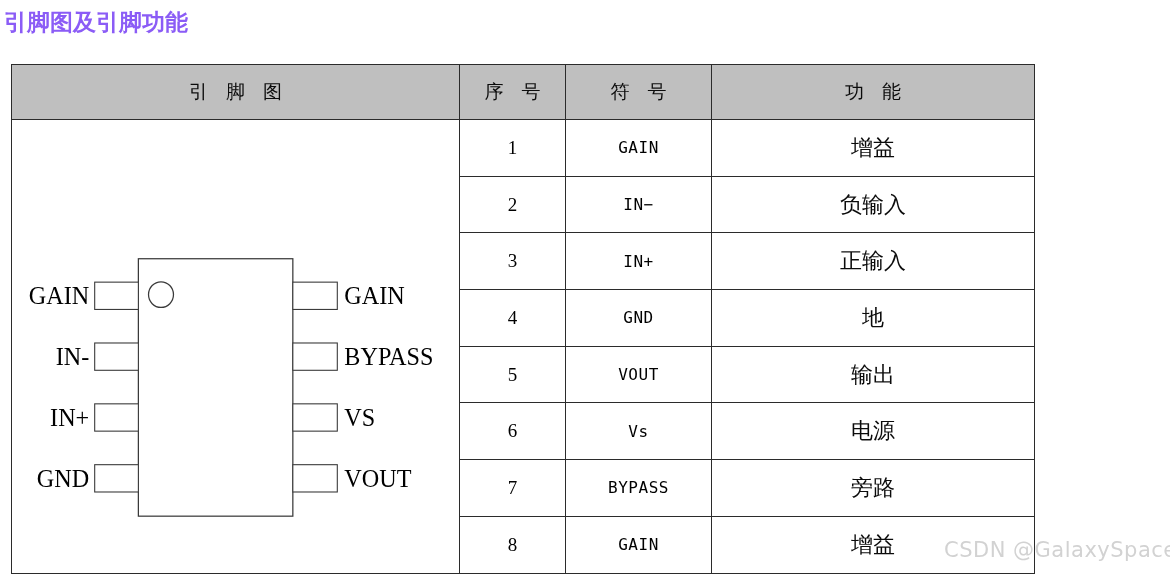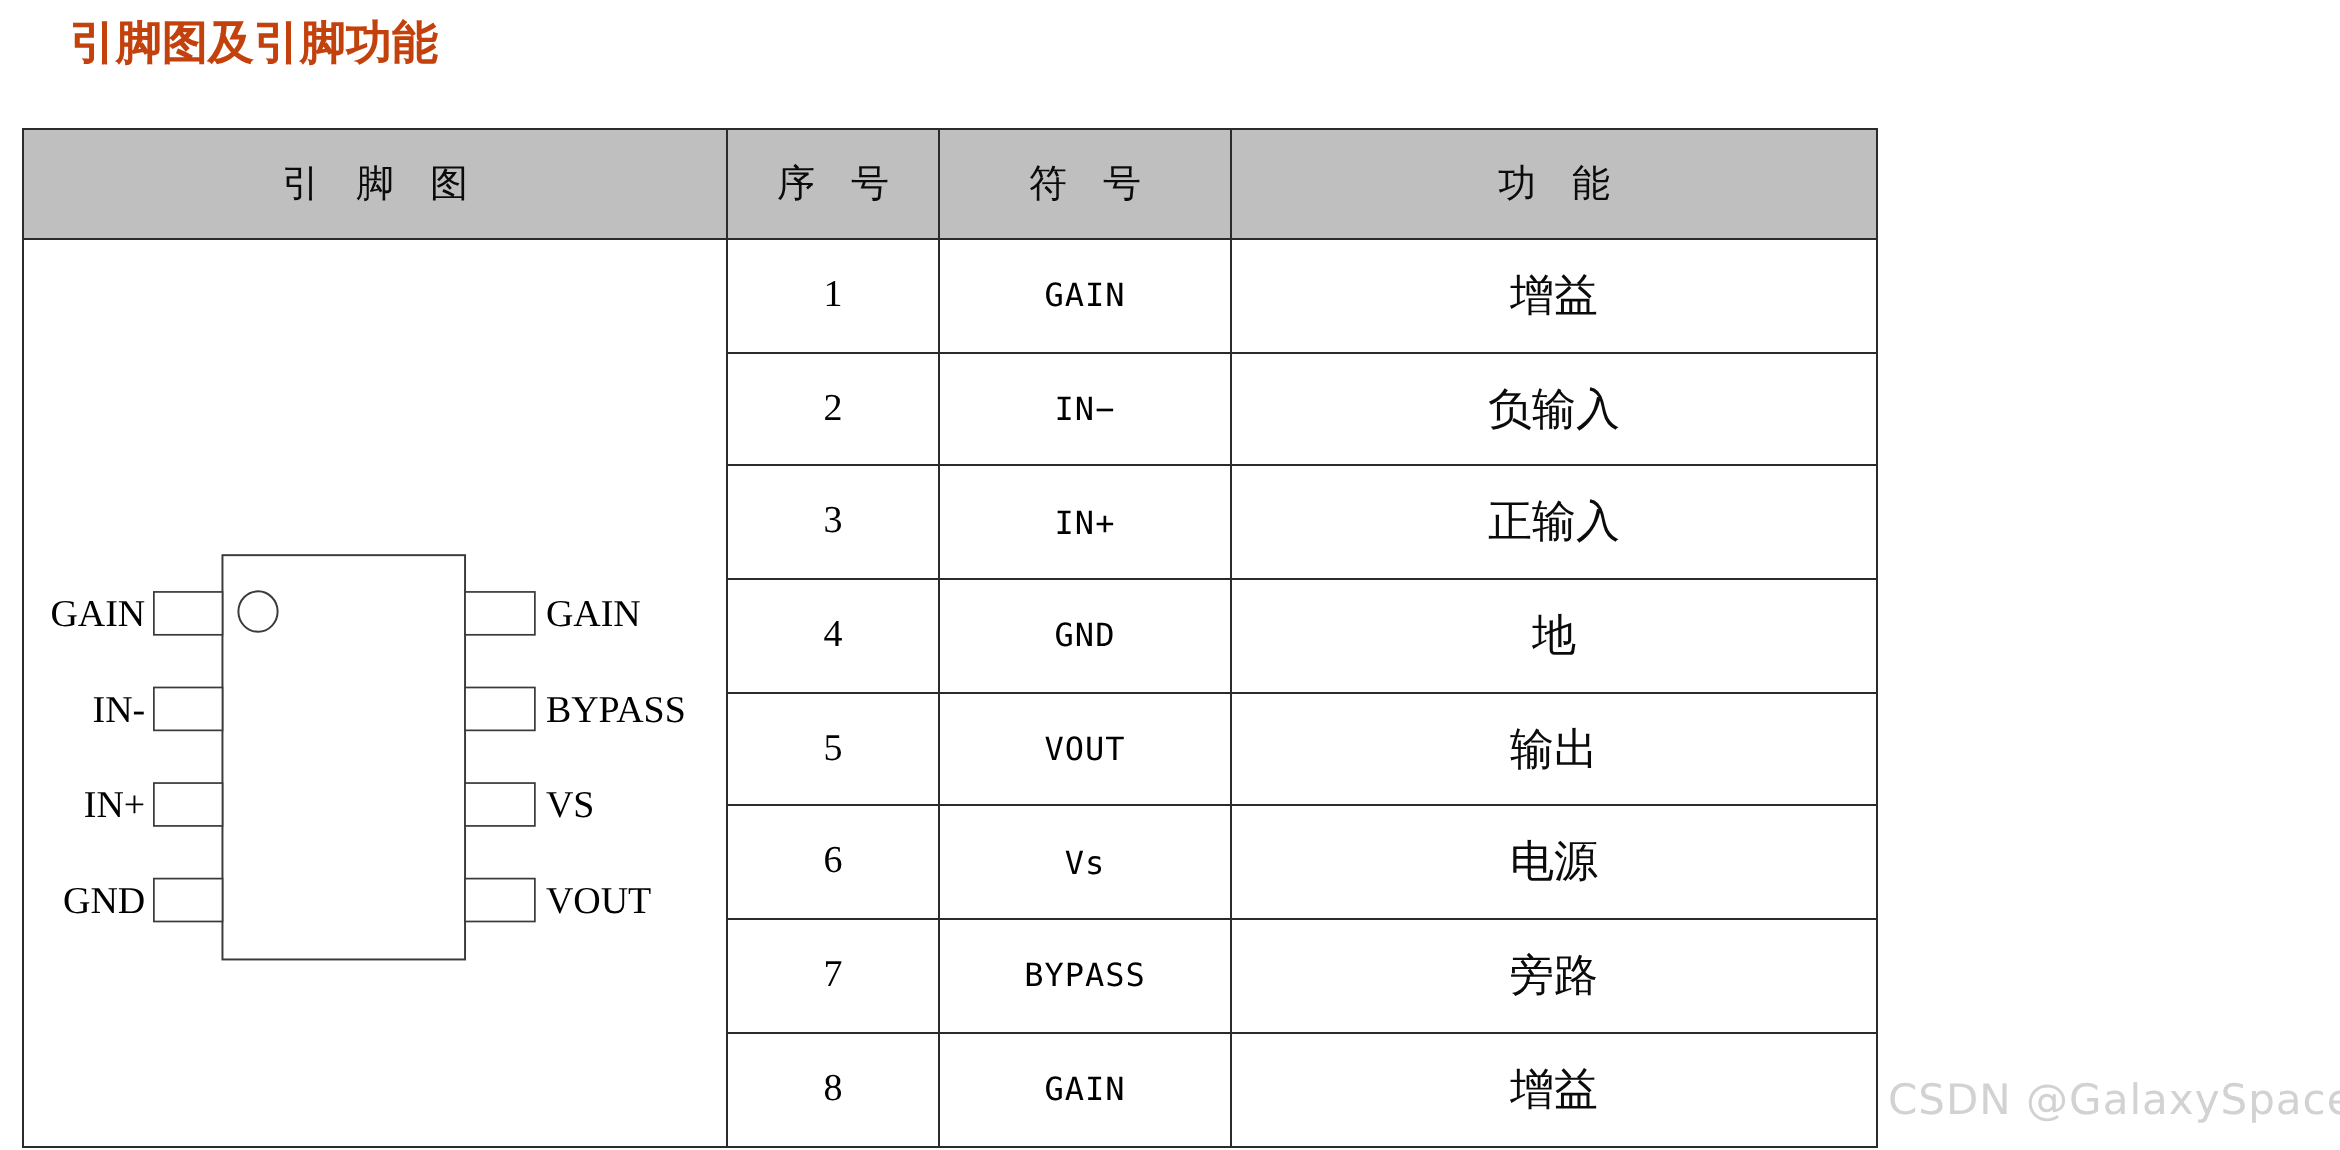--- a/index.html
+++ b/index.html
@@ -12,37 +12,37 @@
     height: 575px;
     position: relative;
     overflow: hidden;
     font-family: "Liberation Serif", "DejaVu Serif", serif;
     color: #000000;
   }
 
   
   #doc-title {
     position: absolute;
-    left: 35px;
+    left: 4px;
     top: 7px;
     font-family: "DejaVu Sans", "Liberation Sans", sans-serif;
     font-size: 23px;
     font-weight: 700;
     letter-spacing: 0px;
     line-height: 30px;
     white-space: nowrap;
-    color: #c2410c;
+    color: #8b5cf6;
   }
 
   
   #pin-table {
     position: absolute;
     left: 11px;
     top: 64px;
-    width: 928px;
+    width: 1024px;
     height: 501px;
     border-collapse: collapse;
     table-layout: fixed;
   }
   #pin-table td, #pin-table th {
     border: 1px solid #2b2b2b;
     padding: 0;
     margin: 0;
     text-align: center;
     vertical-align: middle;

